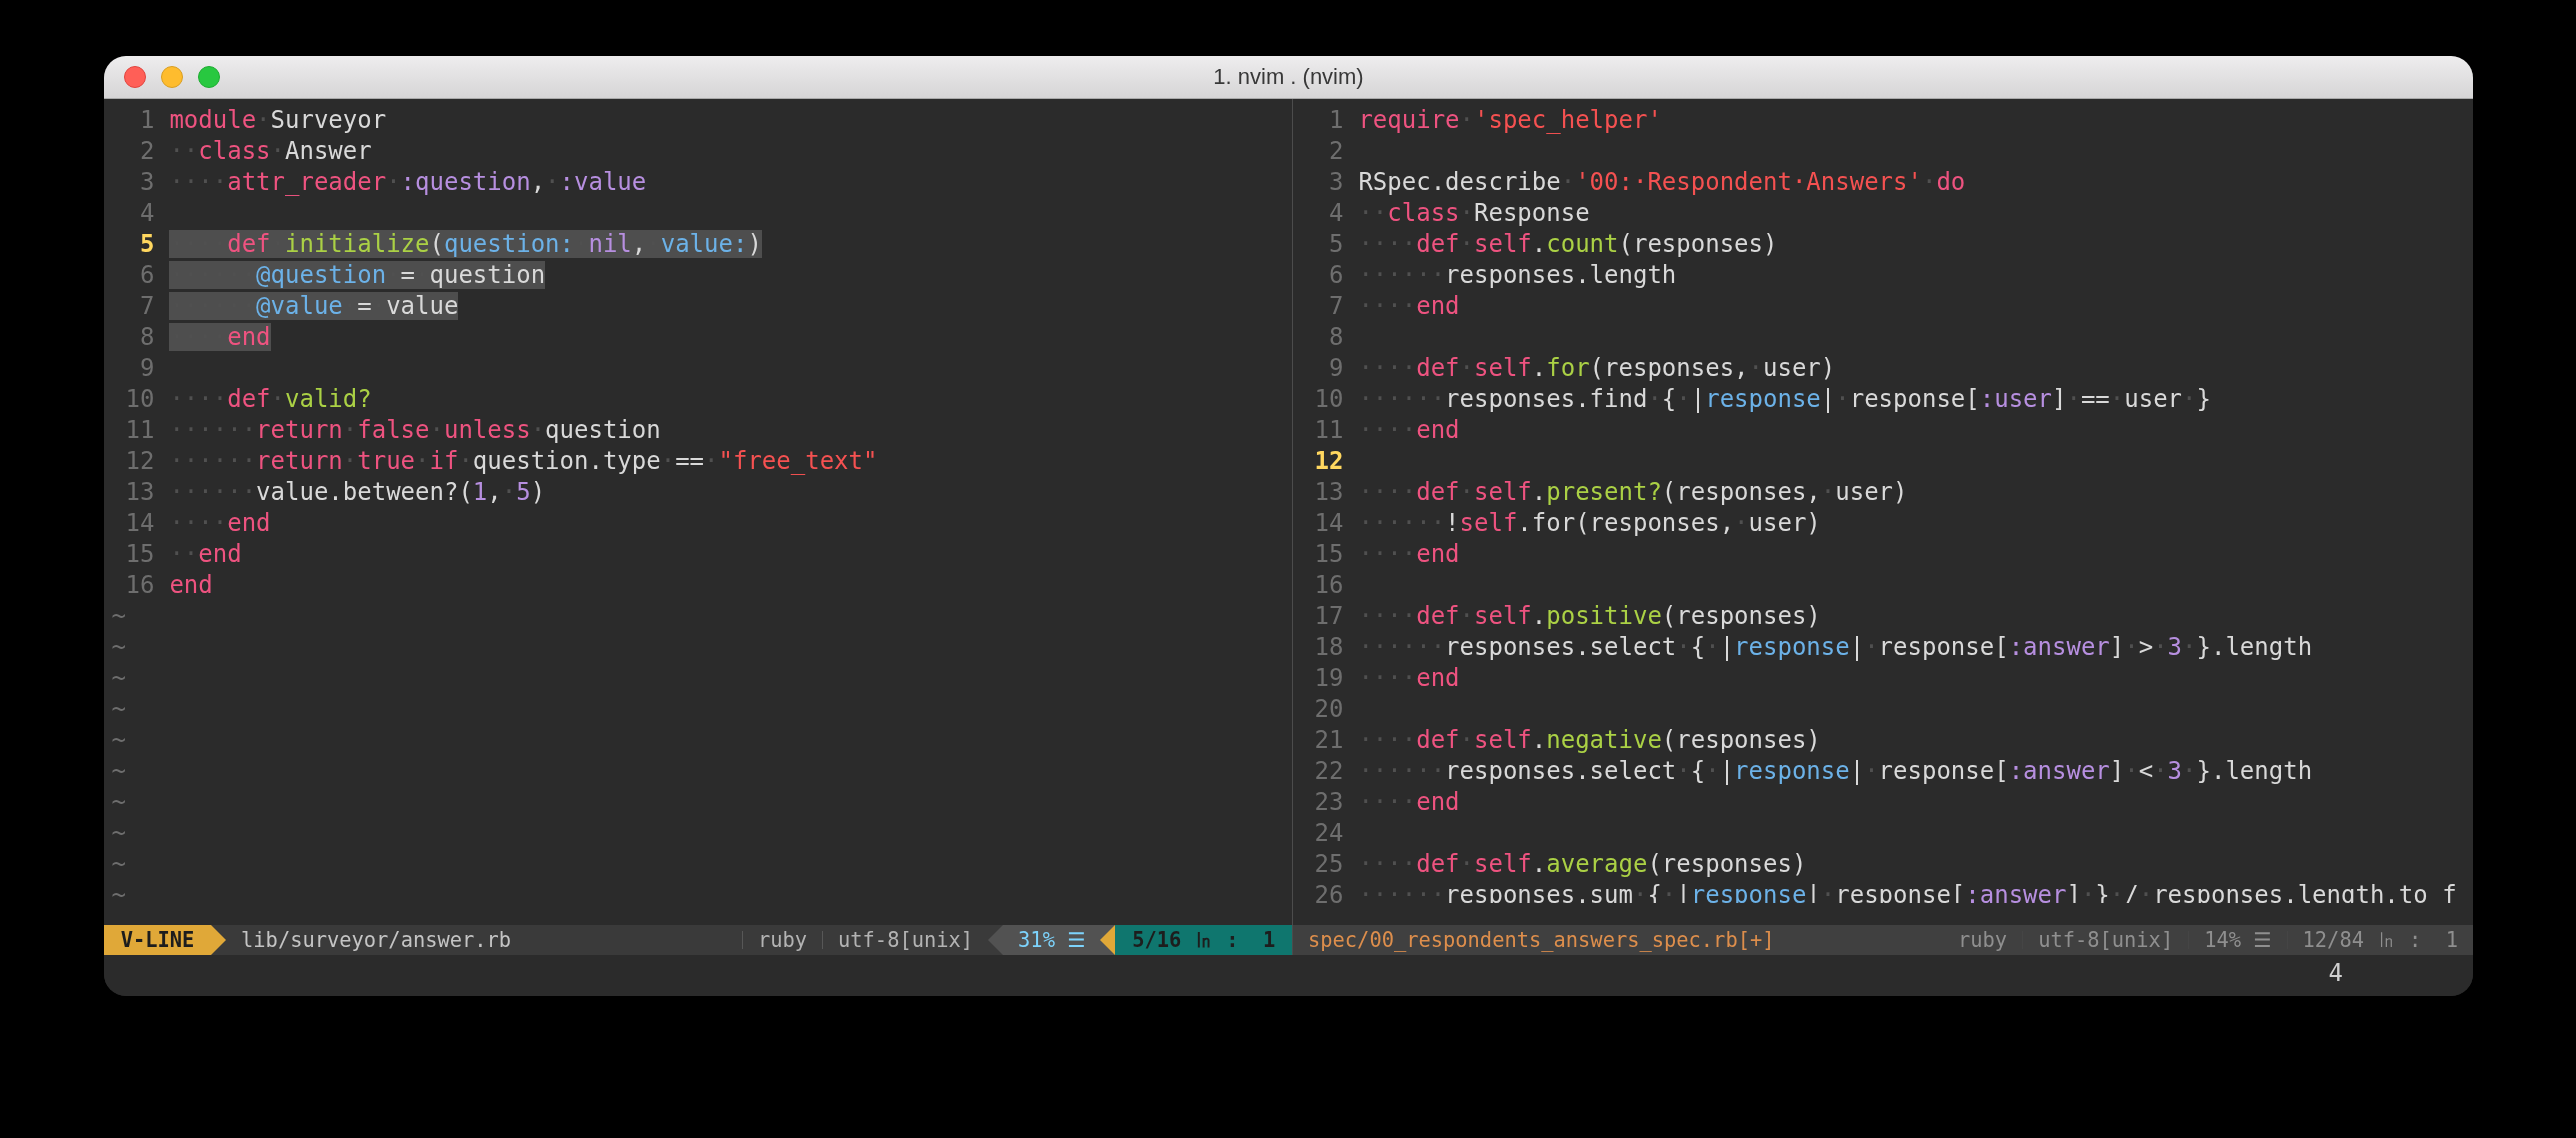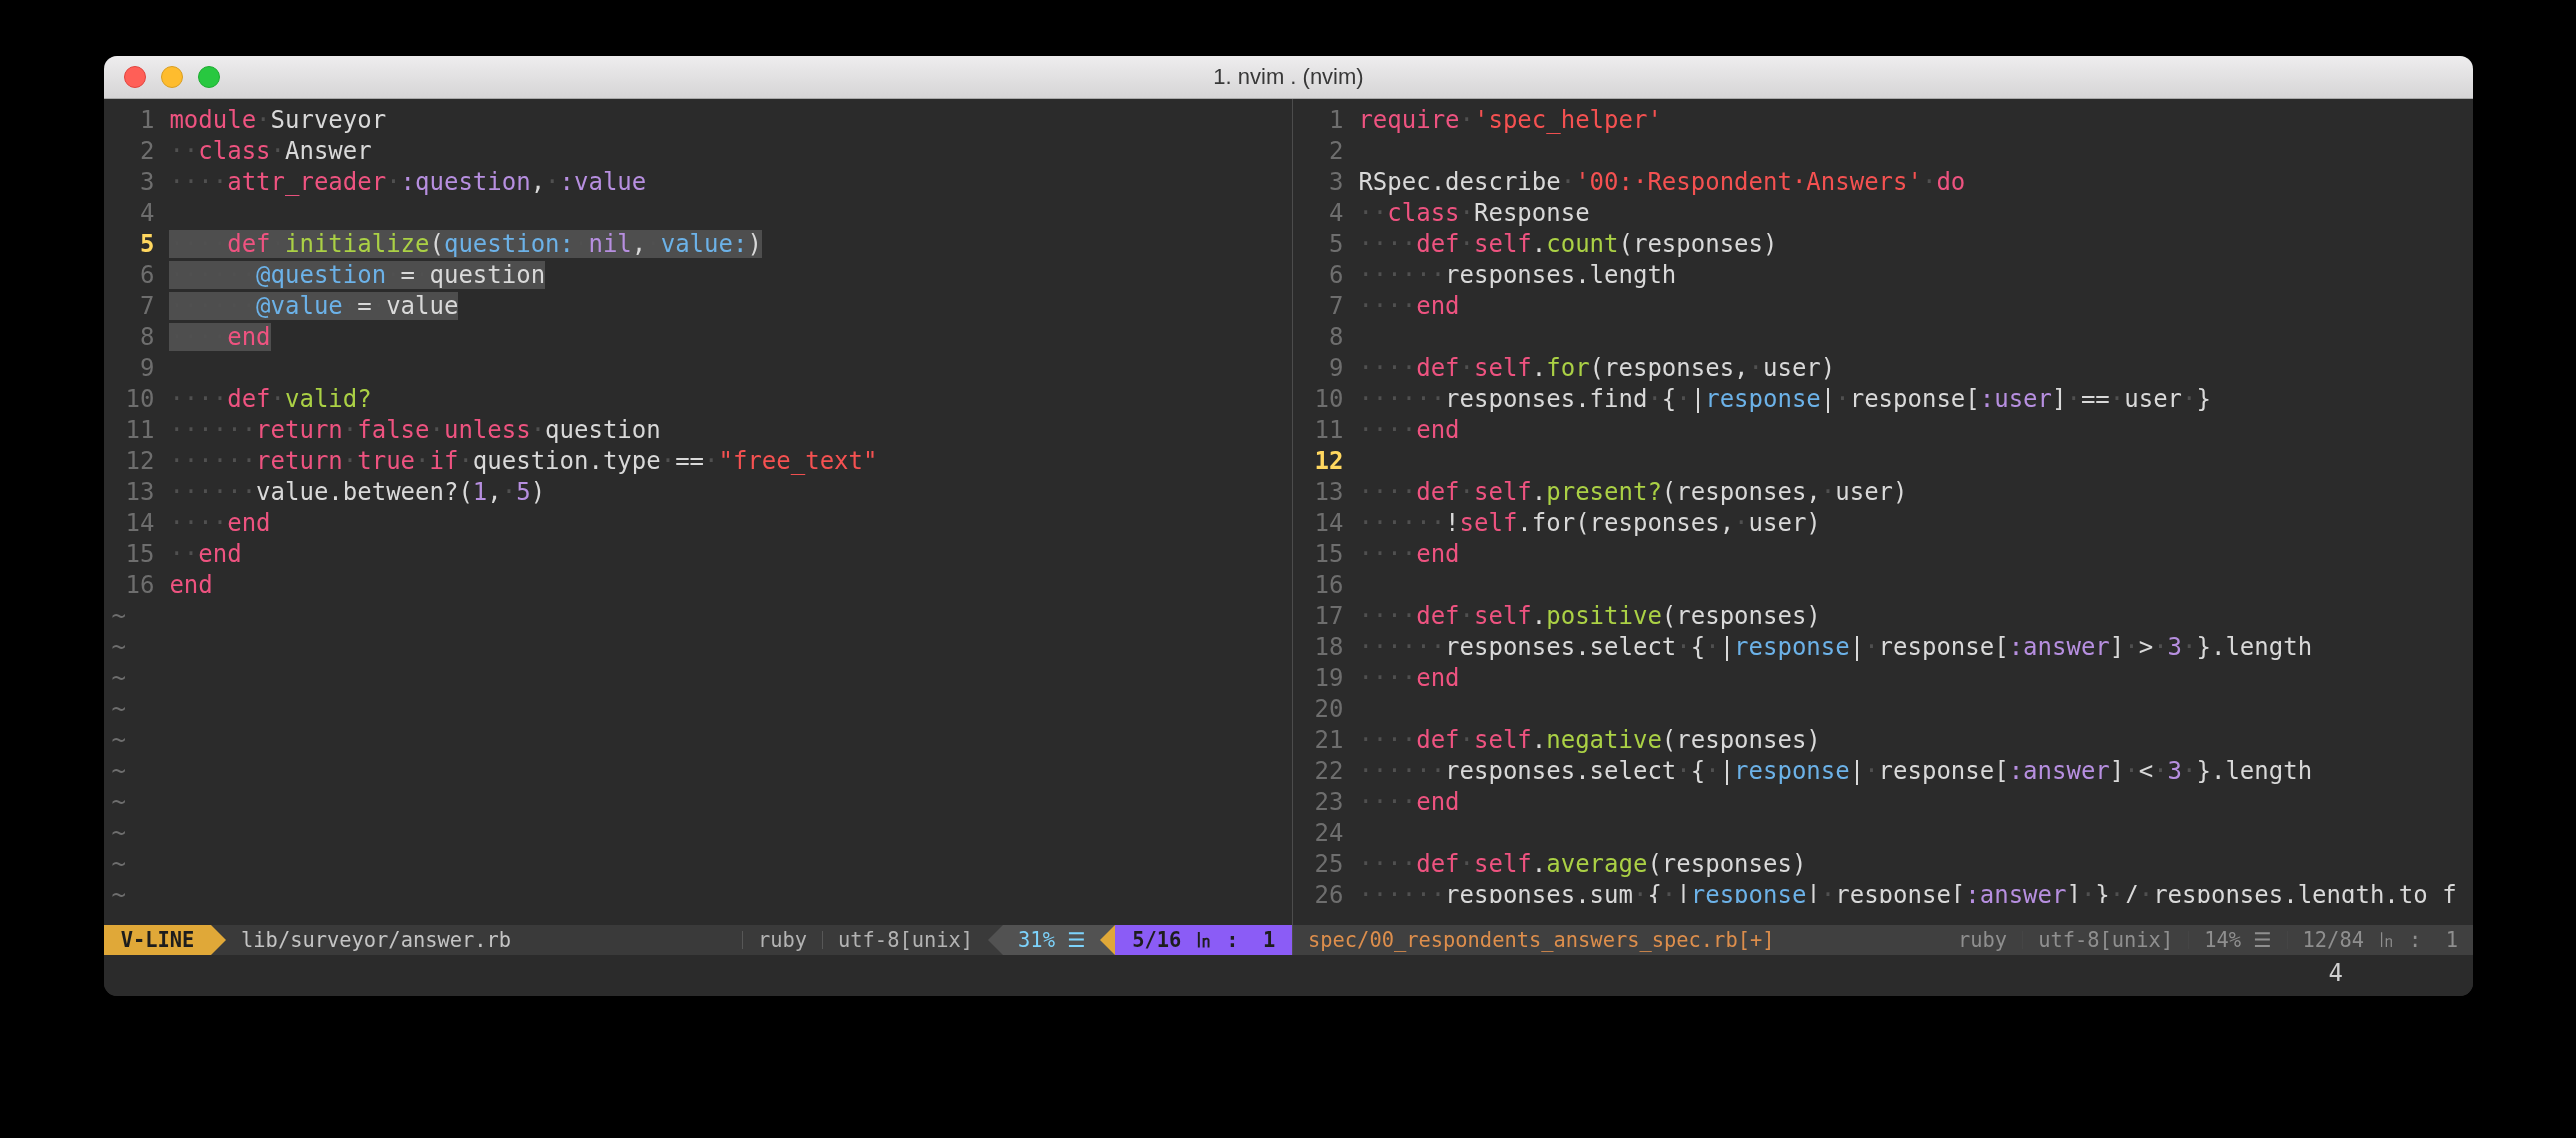--- a/index.html
+++ b/index.html
@@ -1,21 +1,21 @@
 <!DOCTYPE html>
 <html style="font-size:15px"><head>
 <meta charset="utf-8">
 <style>
   * { margin:0; padding:0; box-sizing:border-box; }
   html,body { width:2576px; height:1138px; background:#000; overflow:hidden; }
   body { position:relative; font-family:"DejaVu Sans Mono", monospace; }
 
   .window {
     position:absolute; left:104px; top:56px; width:2369px; height:940px;
-    border-radius:13px; overflow:hidden; background:#2b2b2b;
+    border-radius:22px; overflow:hidden; background:#2b2b2b;
     box-shadow:0 28px 83px rgba(0,0,0,0.85);
   }
 
   
   .titlebar {
     height:43px; background:linear-gradient(#eeedee,#d6d5d6);
     border-bottom:0.9px solid #a9a9a9;
     display:flex; align-items:center; justify-content:center; position:relative;
   }
   .title { font-family:"Liberation Sans", sans-serif; font-size:22px; color:#383838; }
@@ -58,21 +58,21 @@
   .sl-mode { background:#e0a838; color:#1d1d1d; font-weight:bold; padding:0 16.7px; }
   .tri { width:0; height:0; border-top:15px solid transparent; border-bottom:15px solid transparent; flex:none; }
   .tri-mode { border-left:15px solid #e0a838; }
   .tri-pct  { border-right:15px solid #525252; }
   .tri-pos  { border-right:15px solid #e0a838; background:#525252; }
   .sl-file { padding:0 15px; color:#c4c4c4; }
   .sl-spacer { flex:1; }
   .sl-item { color:#b3b3b3; padding:0 15px; }
   .vsep { border-left:1.9px solid #575757; height:18.5px; align-self:center; flex:none; }
   .sl-pct { background:#525252; color:#7dd3fc; padding:0 15px; }
-  .sl-pos { background:#8b5cf6; color:#1d1d1d; font-weight:bold; padding:0 16.7px; }
+  .sl-pos { background:#0f766e; color:#1d1d1d; font-weight:bold; padding:0 16.7px; }
 
   .statusline.inactive { background:#404040; }
   .statusline.inactive .sl-item { color:#8f8f8f; }
   .sl-file-inactive { padding:0 15px; color:#dd8e4c; }
   .statusline.inactive .vsep { border-color:#454545; }
 
   
   .cmdline { height:41px; flex:none; position:relative; font-size:24px; color:#cfcfcf; }
   .showcmd { position:absolute; right:130px; top:3.7px; }
 </style>

